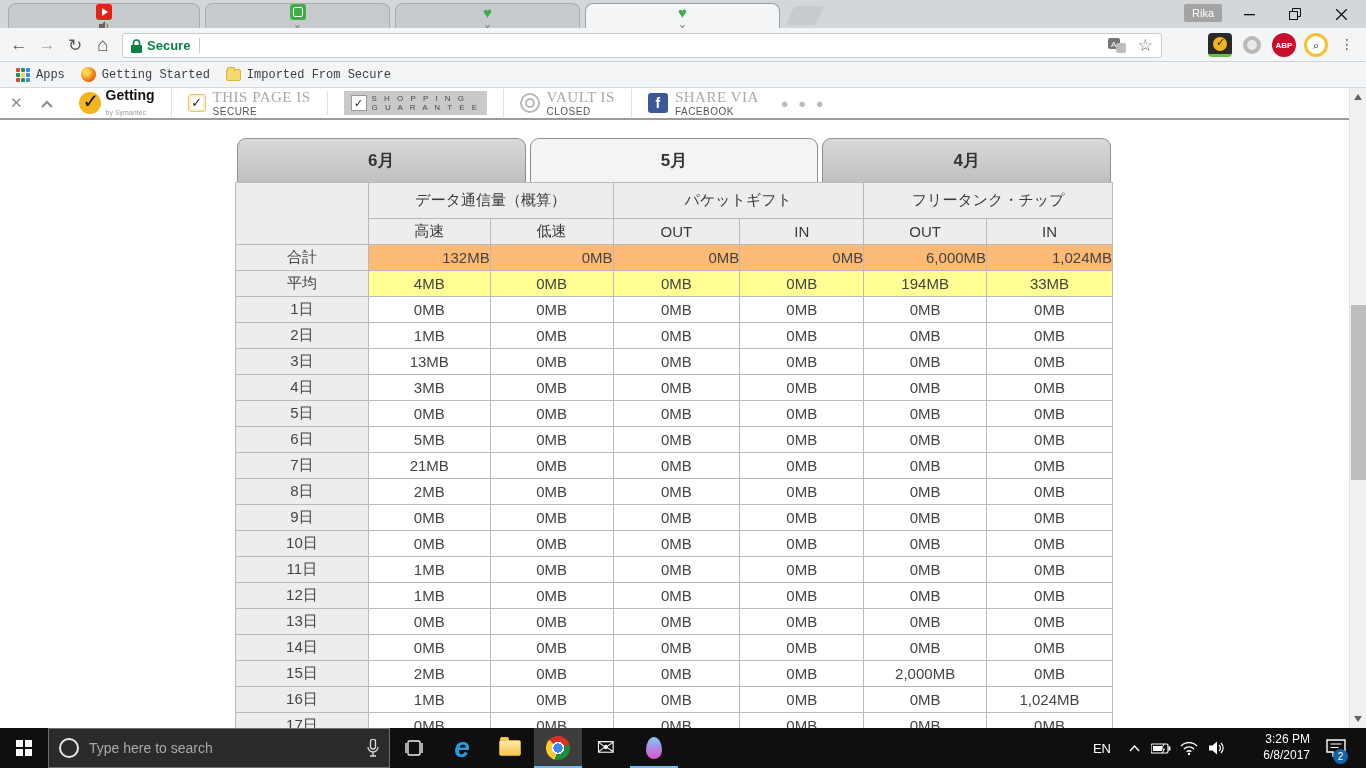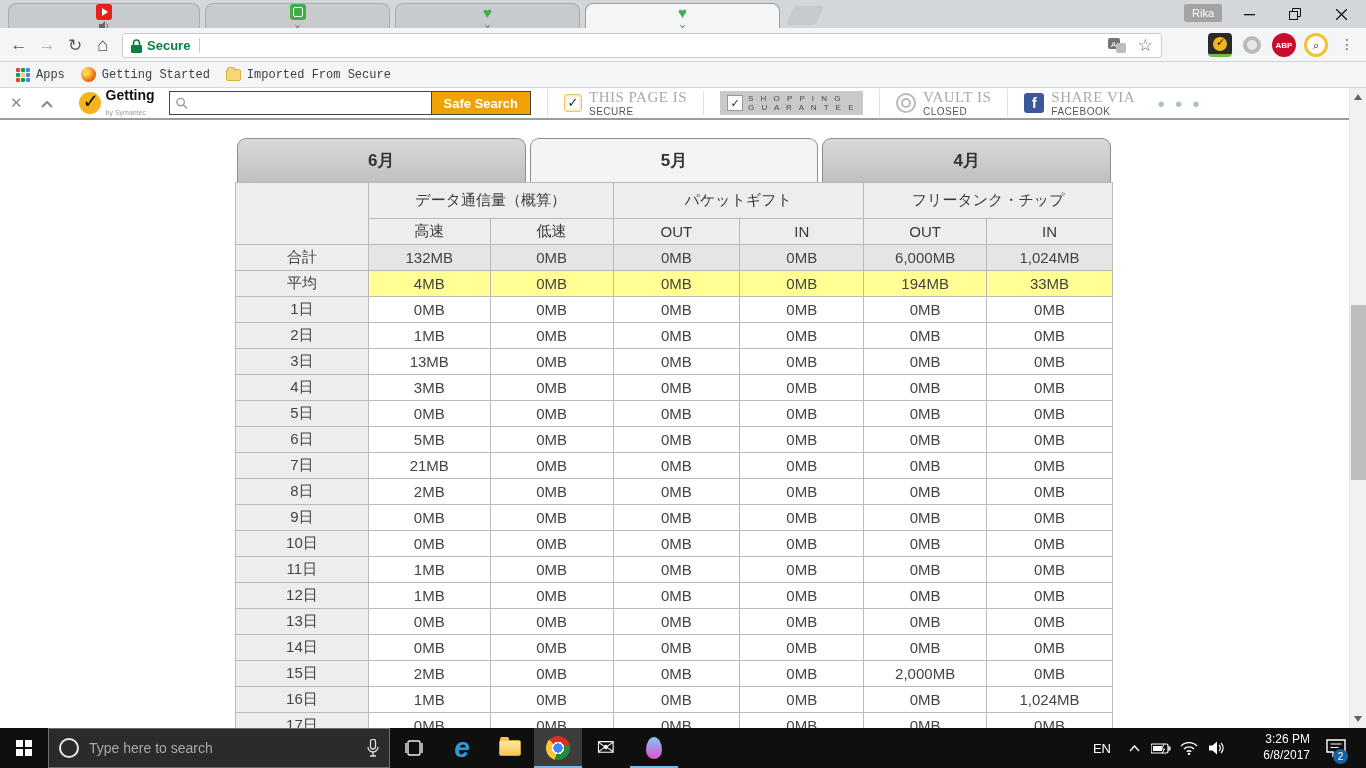--- a/index.html
+++ b/index.html
@@ -111,21 +111,21 @@
     display:flex; align-items:center; justify-content:center;
     font-size:17px; font-weight:bold; color:#333; }
   .month-tab.active { background:#f4f4f4; }
   #usage-table { position:absolute; top:94px; left:235px; width:878px; border-collapse:collapse;
     font-size:15px; color:#444; }
   #usage-table th, #usage-table td { border:1px solid #b9b9b9; text-align:center;
     font-weight:normal; height:26px; padding:0; background:#fff; }
   #usage-table thead th { background:#ededed; color:#3a3a3a; }
   #usage-table .group-row th { height:36px; font-size:15px; }
   #usage-table th.rowlabel { background:#ededed; }
-  #usage-table tr.total td { background:#e5e5e5; }
+  #usage-table tr.total td { background:#fdba74;text-align:right; }
   #usage-table tr.average td { background:#ffff94; }
   #usage-table { border:1px solid #8f8f8f; }
 
   
   #scrollbar { position:absolute; top:88px; right:0; width:17px; height:640px; background:#f1f1f1;
     border-left:1px solid #e2e2e2; }
   .sb-arrow { position:absolute; left:4px; width:0; height:0; border-left:4.5px solid transparent;
     border-right:4.5px solid transparent; }
   .sb-up { top:6px; border-bottom:6px solid #636363; }
   .sb-down { bottom:6px; border-top:6px solid #636363; }
@@ -282,30 +282,20 @@
     <span class="xbtn">✕</span>
     <span class="upbtn">
       <svg width="12" height="8">
           <path d="M1 7 L6 2 L11 7" stroke="#8a8a8a" stroke-width="2" fill="none"></path>
         </svg>
     </span>
     <span id="norton-logo">
       <span class="ncirc"></span>
       <span class="nword"><b>Getting</b><span>by Symantec</span></span>
     </span>
-    <span id="norton-search">
-      <span class="field">
-        <svg width="13" height="13" viewBox="0 0 13 13">
-            <circle cx="5" cy="5" r="4" fill="none" stroke="#9a9a9a" stroke-width="1.5"></circle>
-            <path d="M8 8 L12 12" stroke="#9a9a9a" stroke-width="1.5"></path>
-          </svg>
-        <input value="" style="">
-      </span>
-      <span id="safe-search-btn">Safe Search</span>
-    </span>
     <span class="nsec">
       <span class="ncheck">✓</span>
       <span>
           <div class="l1">THIS PAGE IS</div>
           <div class="l2">SECURE</div>
         </span>
     </span>
     <span class="nsec">
       <span class="shopbadge">
         <span class="sq">✓</span>

